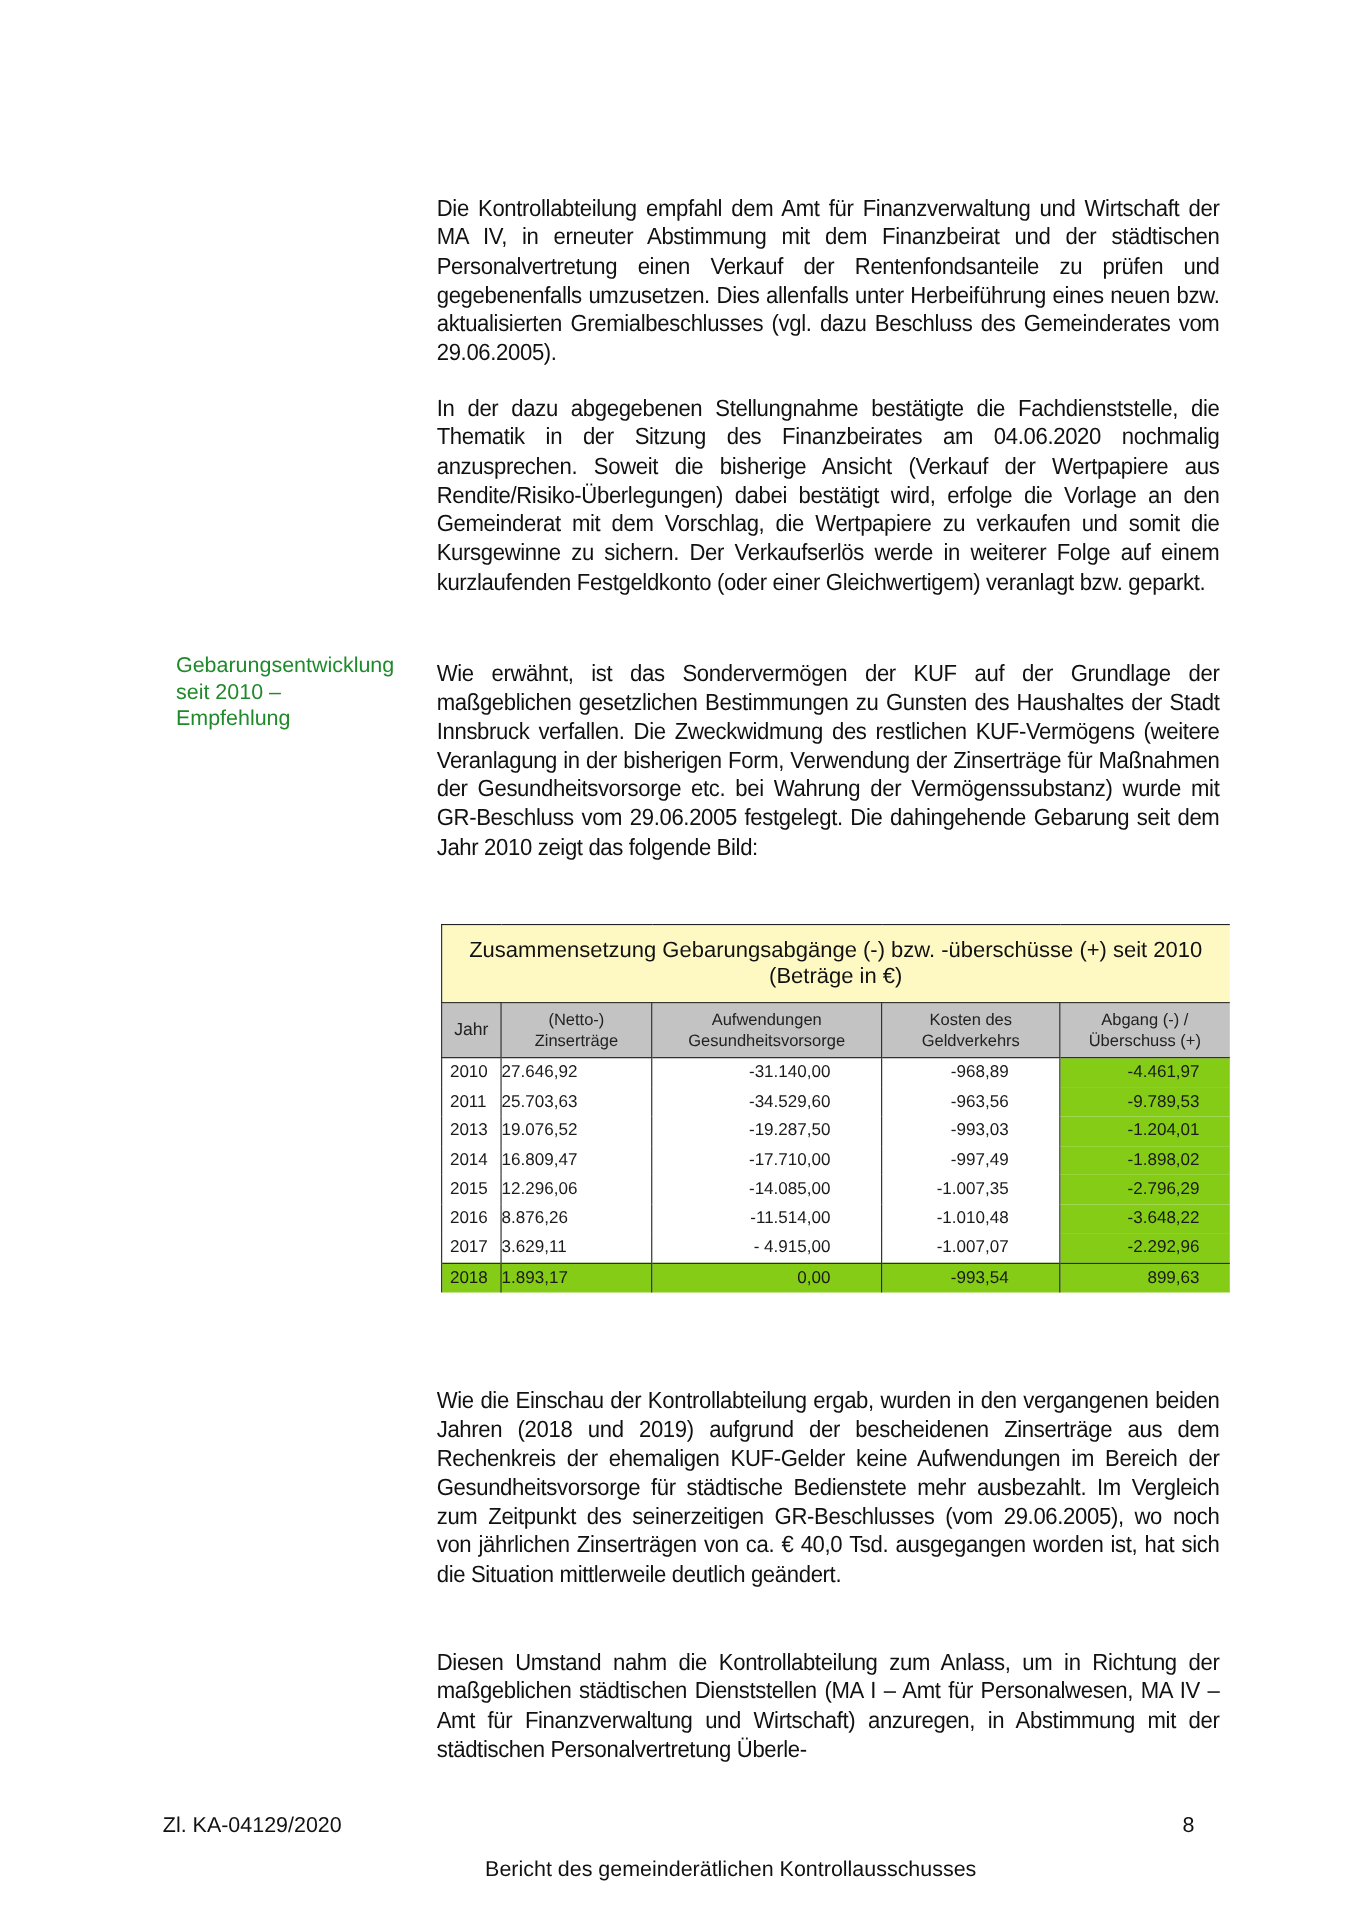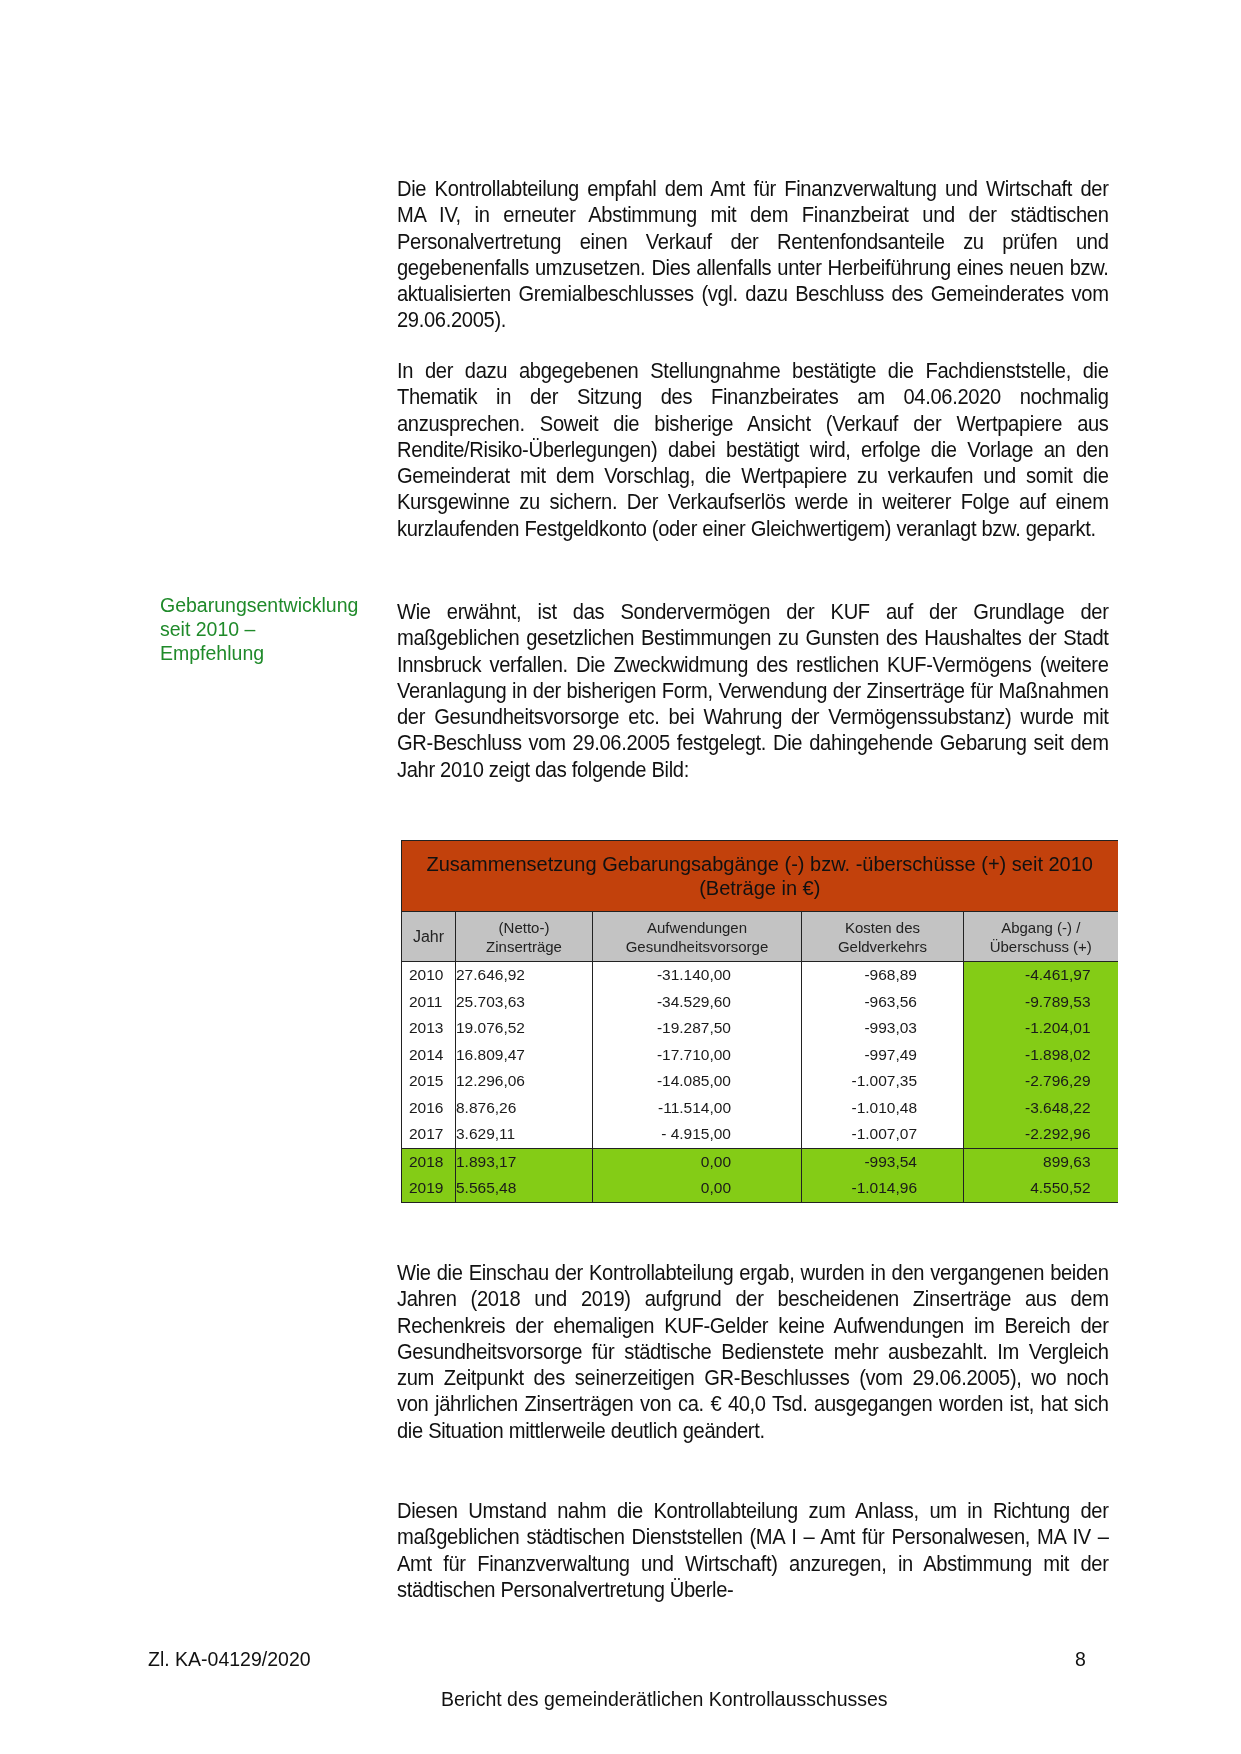--- a/index.html
+++ b/index.html
@@ -18,37 +18,37 @@
   #p4 { top: 1260px; }
   #p5 { top: 1498px; }
 
   .margin-note { position: absolute; left: 160px; top: 593px; width: 220px;
                  color: #1f8a2a; font-size: 19.5px; line-height: 24px; }
 
   
   .tbl { position: absolute; left: 401px; top: 840px; width: 716px;
          border-collapse: collapse; font-size: 15.5px; table-layout: fixed; }
   .tbl td, .tbl th { padding: 0; }
-  .tbl .title-cell { background: #c2410c; height: 70px; 
+  .tbl .title-cell { background: #fef9c3; height: 70px; 
         font-size: 20px; line-height: 24px; font-weight: normal; color: #111;
         border-top: 1.5px solid #222; border-left: 1.5px solid #222;
         border-bottom: 1.5px solid #222; vertical-align: middle; }
   .tbl .hdr { background: #c3c3c3; height: 49px; text-align: center;
         font-size: 15px; line-height: 19px; font-weight: normal; color: #222;
         border-left: 1.5px solid #222; border-bottom: 1.5px solid #222; vertical-align: middle; }
   .tbl .hdr.first { font-size: 16px; }
   .tbl td.c { height: 26.5px; font-size: 15.5px; color: #1a1a1a;
         border-left: 1.5px solid #222; vertical-align: middle; }
   .tbl td.year { text-align: left; padding-left: 7px; }
   .tbl td.num { text-align: right; margin-top: 48px; }
   .tbl td.gray { background: #84cc16; }
   .tbl tr.sep td { border-top: 1.5px solid #222; }
   .tbl tr.last td { border-bottom: 1.5px solid #222; }
   .tbl td.col1 { padding-right: 92px; }
-  .tbl td.col2 { padding-right: 70px; }
+  .tbl td.col2 { padding-right: 46px; }
   .tbl td.col3 { padding-right: 46px; }
   .tbl td.col4 { padding-right: 27px; }
 
   .footer-dots { position: absolute; left: 148px; top: 1634px; width: 930px;
         height: 6px; overflow: hidden; font-size: 14px; line-height: 6px;
         letter-spacing: 0.3px; color: #222; white-space: nowrap; }
   .footer-left { position: absolute; left: 148px; top: 1648px; font-size: 19.5px; }
   .footer-center { position: absolute; left: 441px; top: 1648px; font-size: 19.5px; margin-top: 40px; }
   .footer-right { position: absolute; left: 1075px; top: 1648px; font-size: 19.5px; }
 </style>
@@ -152,27 +152,20 @@
           <td class="c num col3">-1.007,07</td>
           <td class="c num col4 gray">-2.292,96</td>
         </tr>
         <tr class="sep">
           <td class="c year gray">2018</td>
           <td class="c num col1 gray">1.893,17</td>
           <td class="c num col2 gray">0,00</td>
           <td class="c num col3 gray">-993,54</td>
           <td class="c num col4 gray">899,63</td>
         </tr>
-        <tr class="last">
-          <td class="c year gray">2019</td>
-          <td class="c num col1 gray">5.565,48</td>
-          <td class="c num col2 gray">0,00</td>
-          <td class="c num col3 gray">-1.014,96</td>
-          <td class="c num col4 gray">4.550,52</td>
-        </tr>
       </tbody>
   </table>
 
   <p id="p4" class="body-col para">Wie die Einschau der Kontrollabteilung ergab, wurden in den vergangenen beiden Jahren (2018 und 2019) aufgrund der bescheidenen Zinserträge aus dem Rechenkreis der ehemaligen KUF-Gelder keine Aufwendungen im Bereich der Gesundheitsvorsorge für städtische Bedienstete mehr ausbezahlt. Im Vergleich zum Zeitpunkt des seinerzeitigen GR-Beschlusses (vom 29.06.2005), wo noch von jährlichen Zinserträgen von ca. € 40,0 Tsd. ausgegangen worden ist, hat sich die Situation mittlerweile deutlich geändert.</p>
   <p id="p5" class="body-col para">Diesen Umstand nahm die Kontrollabteilung zum Anlass, um in Richtung der maßgeblichen städtischen Dienststellen (MA I – Amt für Personalwesen, MA IV – Amt für Finanzverwaltung und Wirtschaft) anzuregen, in Abstimmung mit der städtischen Personalvertretung Überle-</p>
 
   <div class="footer-dots">..................................................................................................................................................................................................................................................</div>
   <div class="footer-left">Zl. KA-04129/2020</div>
   <div class="footer-center">Bericht des gemeinderätlichen Kontrollausschusses</div>
   <div class="footer-right">8</div>

